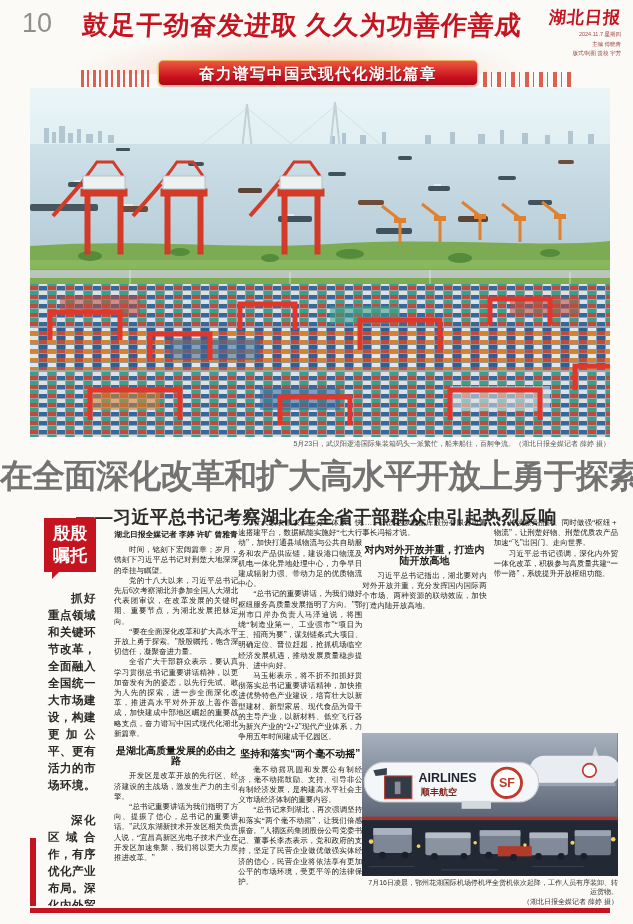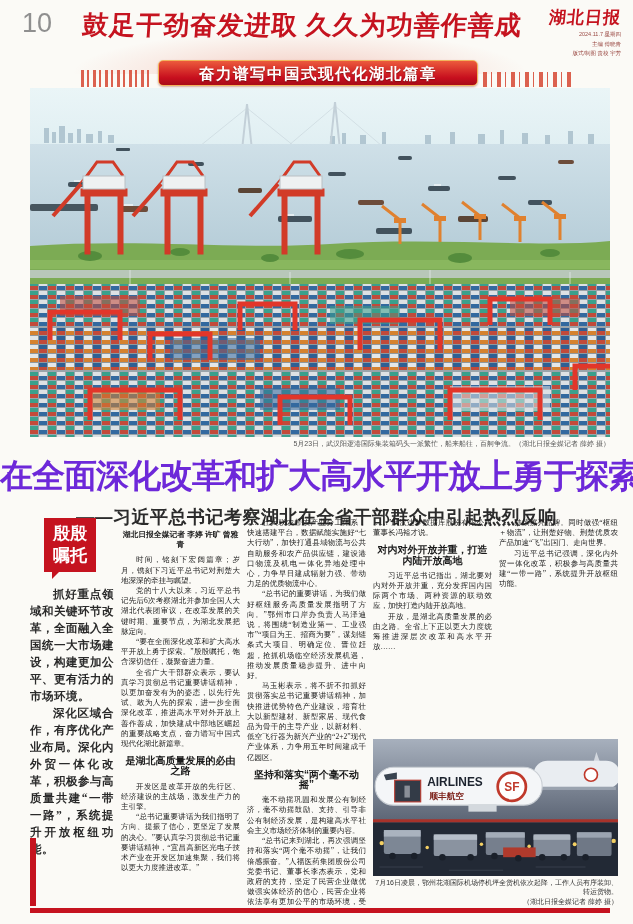--- a/index.html
+++ b/index.html
@@ -34,36 +34,36 @@
   .paper-info{font-size:5.5px;color:#9b4a44;line-height:7.5px;margin-top:2px;
               font-family:"Liberation Sans",sans-serif;}
 
   
   .photo-top{margin:0 23px 0 30px;width:580px;height:349px;overflow:hidden;background:#cfe3ea;}
   .photo-caption{margin:2px 23px 0 30px;text-align:right;font-size:7px;color:#555;
                  font-family:"Liberation Sans",sans-serif;}
 
   
   .headline{margin-top:5px;text-align:center;font-family:"Liberation Sans",sans-serif;
-            font-size:33px;font-weight:bold;color:#6d28d9;letter-spacing:-1px;white-space:nowrap;}
+            font-size:33px;font-weight:bold;color:#737373;letter-spacing:-1px;white-space:nowrap;}
   .subhead{margin-top:6px;text-align:center;font-family:"Liberation Sans",sans-serif;
            font-size:18px;font-weight:bold;color:#2b2b2b;letter-spacing:.5px;}
 
   
   .bodywrap{position:absolute;left:30px;right:15px;top:518px;height:388px;
-            display:flex;gap:7px;overflow:hidden;}
+            display:flex;overflow:hidden;}
   .sidebar{width:84px;flex:none;position:relative;}
   .tagbox{width:52px;margin-left:14px;background:#c5131f;color:#fff;text-align:center;
           font-weight:bold;font-size:17px;line-height:22px;padding:5px 0;position:relative;
           font-family:"Liberation Serif",serif;}
   .tagbox::after{content:"";position:absolute;left:8px;bottom:-7px;border:5px solid transparent;
           border-top-color:#c5131f;border-left-color:#c5131f;}
   .sidebar-text{margin-top:14px;font-size:11.5px;font-weight:bold;line-height:17px;
           text-align:justify;color:#2a2a2a;letter-spacing:.5px;}
-  .sidebar-text .blk{text-indent:2em;margin:0;}
+  .sidebar-text .blk{text-indent:2em;margin:18px;}
   .col{flex:1;min-width:0;overflow:hidden;font-size:7.5px;line-height:10.2px;text-align:justify;}
   .right-pair{flex:2.06;min-width:0;display:flex;flex-direction:column;}
   .pair-text{display:flex;gap:7px;height:238px;overflow:hidden;}
   .pair-text .col{flex:1;}
   .blk-p{text-indent:2em;}
   .blk-pc{text-indent:0;}
   .blk-h{font-weight:bold;text-align:center;font-size:10px;margin:7px 0 5px;
          font-family:"Liberation Sans",sans-serif;text-indent:0;}
   .blk-byline{font-weight:bold;text-align:center;font-size:7.8px;margin:12px 0 5px;
          font-family:"Liberation Sans",sans-serif;color:#222;text-indent:0;}
@@ -292,38 +292,37 @@
     </div>
 
     <div class="col">
         <div class="blk blk-byline">湖北日报全媒记者 李婷 许旷 曾雅青</div>
         <div class="blk blk-p">时间，铭刻下宏阔篇章；岁月，镌刻下习近平总书记对荆楚大地深深的牵挂与瞩望。</div>
         <div class="blk blk-p">党的十八大以来，习近平总书记先后6次考察湖北并参加全国人大湖北代表团审议，在改革发展的关键时期、重要节点，为湖北发展把脉定向。</div>
         <div class="blk blk-p">“要在全面深化改革和扩大高水平开放上勇于探索。”殷殷嘱托，饱含深切信任，凝聚奋进力量。</div>
         <div class="blk blk-p">全省广大干部群众表示，要认真学习贯彻总书记重要讲话精神，以更加奋发有为的姿态，以先行先试、敢为人先的探索，进一步全面深化改革，推进高水平对外开放上善作善成，加快建成中部地区崛起的重要战略支点，奋力谱写中国式现代化湖北新篇章。</div>
         <div class="blk blk-h">是湖北高质量发展的必由之路</div>
         <div class="blk blk-p">开发区是改革开放的先行区、经济建设的主战场，激发生产力的主引擎。</div>
-        <div class="blk blk-p">“总书记重要讲话为我们指明了方向、提振了信心，更坚定了发展的决心。”要认真学习贯彻总书记重要讲话精神，“宜昌高新区光电子技术产业在开发区加速集聚，我们将以更大力度推进改革。”</div>
+        <div class="blk blk-p">“总书记重要讲话为我们指明了方向、提振了信心，总书记的重要讲话。”武汉东湖新技术开发区相关负责人说，“宜昌高新区光电子技术产业在开发区加速集聚，我们将以更大力度推进改革。”</div>
       </div>
     <div class="col">
         <div class="blk blk-pc">……壮大联农带农产业分工体系，快速搭建平台，数据赋能实施好“七大行动”，加快打通县域物流与公共自助服务和农产品供应链，建设港口物流及机电一体化异地处理中心，力争早日建成辐射力强、带动力足的优质物流中心。</div>
         <div class="blk blk-p">“总书记的重要讲话，为我们做好枢纽服务高质量发展指明了方向。”鄂州市口岸办负责人马泽迪说，将围绕“制造业第一、工业强市”“项目为王、招商为要”，谋划链条式大项目、明确定位、晋位赶超，抢抓机场临空经济发展机遇，推动发展质量稳步提升、进中向好。</div>
         <div class="blk blk-p">马玉彬表示，将不折不扣抓好贯彻落实总书记重要讲话精神，加快推进优势特色产业建设，培育壮大以新型建材、新型家居、现代食品为骨干的主导产业，以新材料、低空飞行器为新兴产业的“2+2”现代产业体系，力争用五年时间建成千亿园区。</div>
         <div class="blk blk-h">坚持和落实“两个毫不动摇”</div>
         <div class="blk blk-p">毫不动摇巩固和发展公有制经济，毫不动摇鼓励、支持、引导非公有制经济发展，是构建高水平社会主义市场经济体制的重要内容。</div>
         <div class="blk blk-p">“总书记来到湖北，再次强调坚持和落实“两个毫不动摇”，让我们倍感振奋。”人福医药集团股份公司党委书记、董事长李杰表示，党和政府的支持，坚定了民营企业做优做强实体经济的信心，民营企业将依法享有更加公平的市场环境，受更平等的法律保护。</div>
       </div>
 
     <div class="right-pair">
       <div class="pair-text">
         <div class="col">
             <div class="blk blk-pc">……”武汉达梦数据库股份有限公司董事长冯裕才说。</div>
             <div class="blk blk-h">对内对外开放并重，打造内陆开放高地</div>
             <div class="blk blk-p">习近平总书记指出，湖北要对内对外开放并重，充分发挥国内国际两个市场、两种资源的联动效应，加快打造内陆开放高地。</div>
-            <div class="blk blk-p">开放，是湖北高质量发展的必由之路。全省上下正以更大力度统筹推进深层次改革和高水平开放……</div>
           </div>
         <div class="col">
             <div class="blk blk-pc">……持续擦亮品牌。同时做强“枢纽＋物流”，让荆楚好物、荆楚优质农产品加速“飞”出国门、走向世界。</div>
             <div class="blk blk-p">习近平总书记强调，深化内外贸一体化改革，积极参与高质量共建“一带一路”，系统提升开放枢纽功能。</div>
           </div>
       </div>
       <div class="photo-bottom">
         <svg viewBox="0 0 226 126" xmlns="http://www.w3.org/2000/svg">
           <defs>
             <linearGradient id="night" x1="0" y1="0" x2="0" y2="1">

